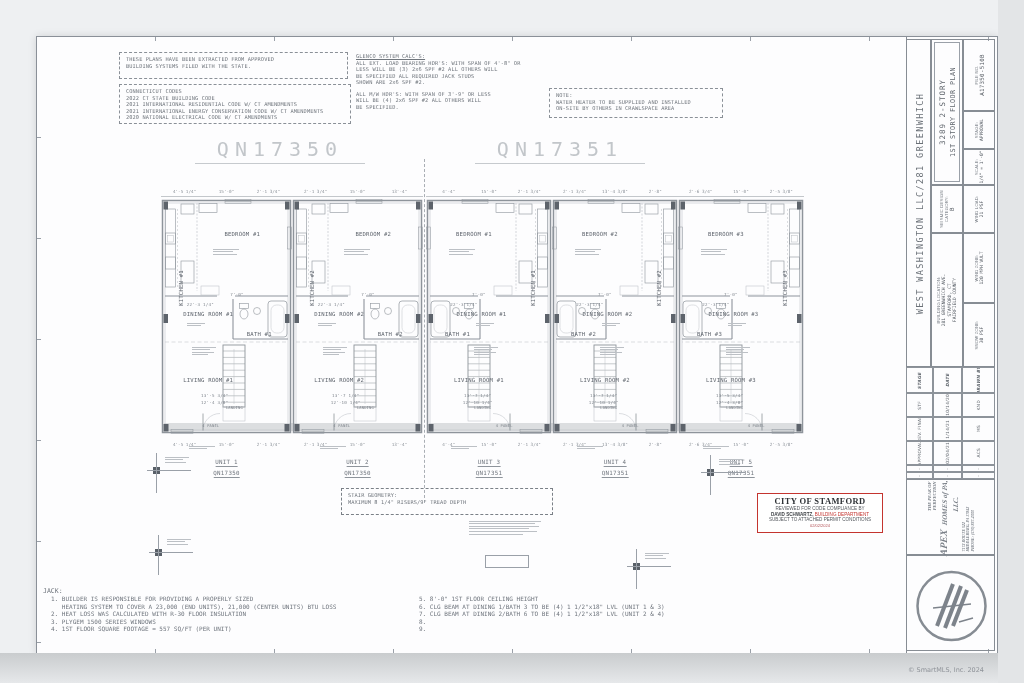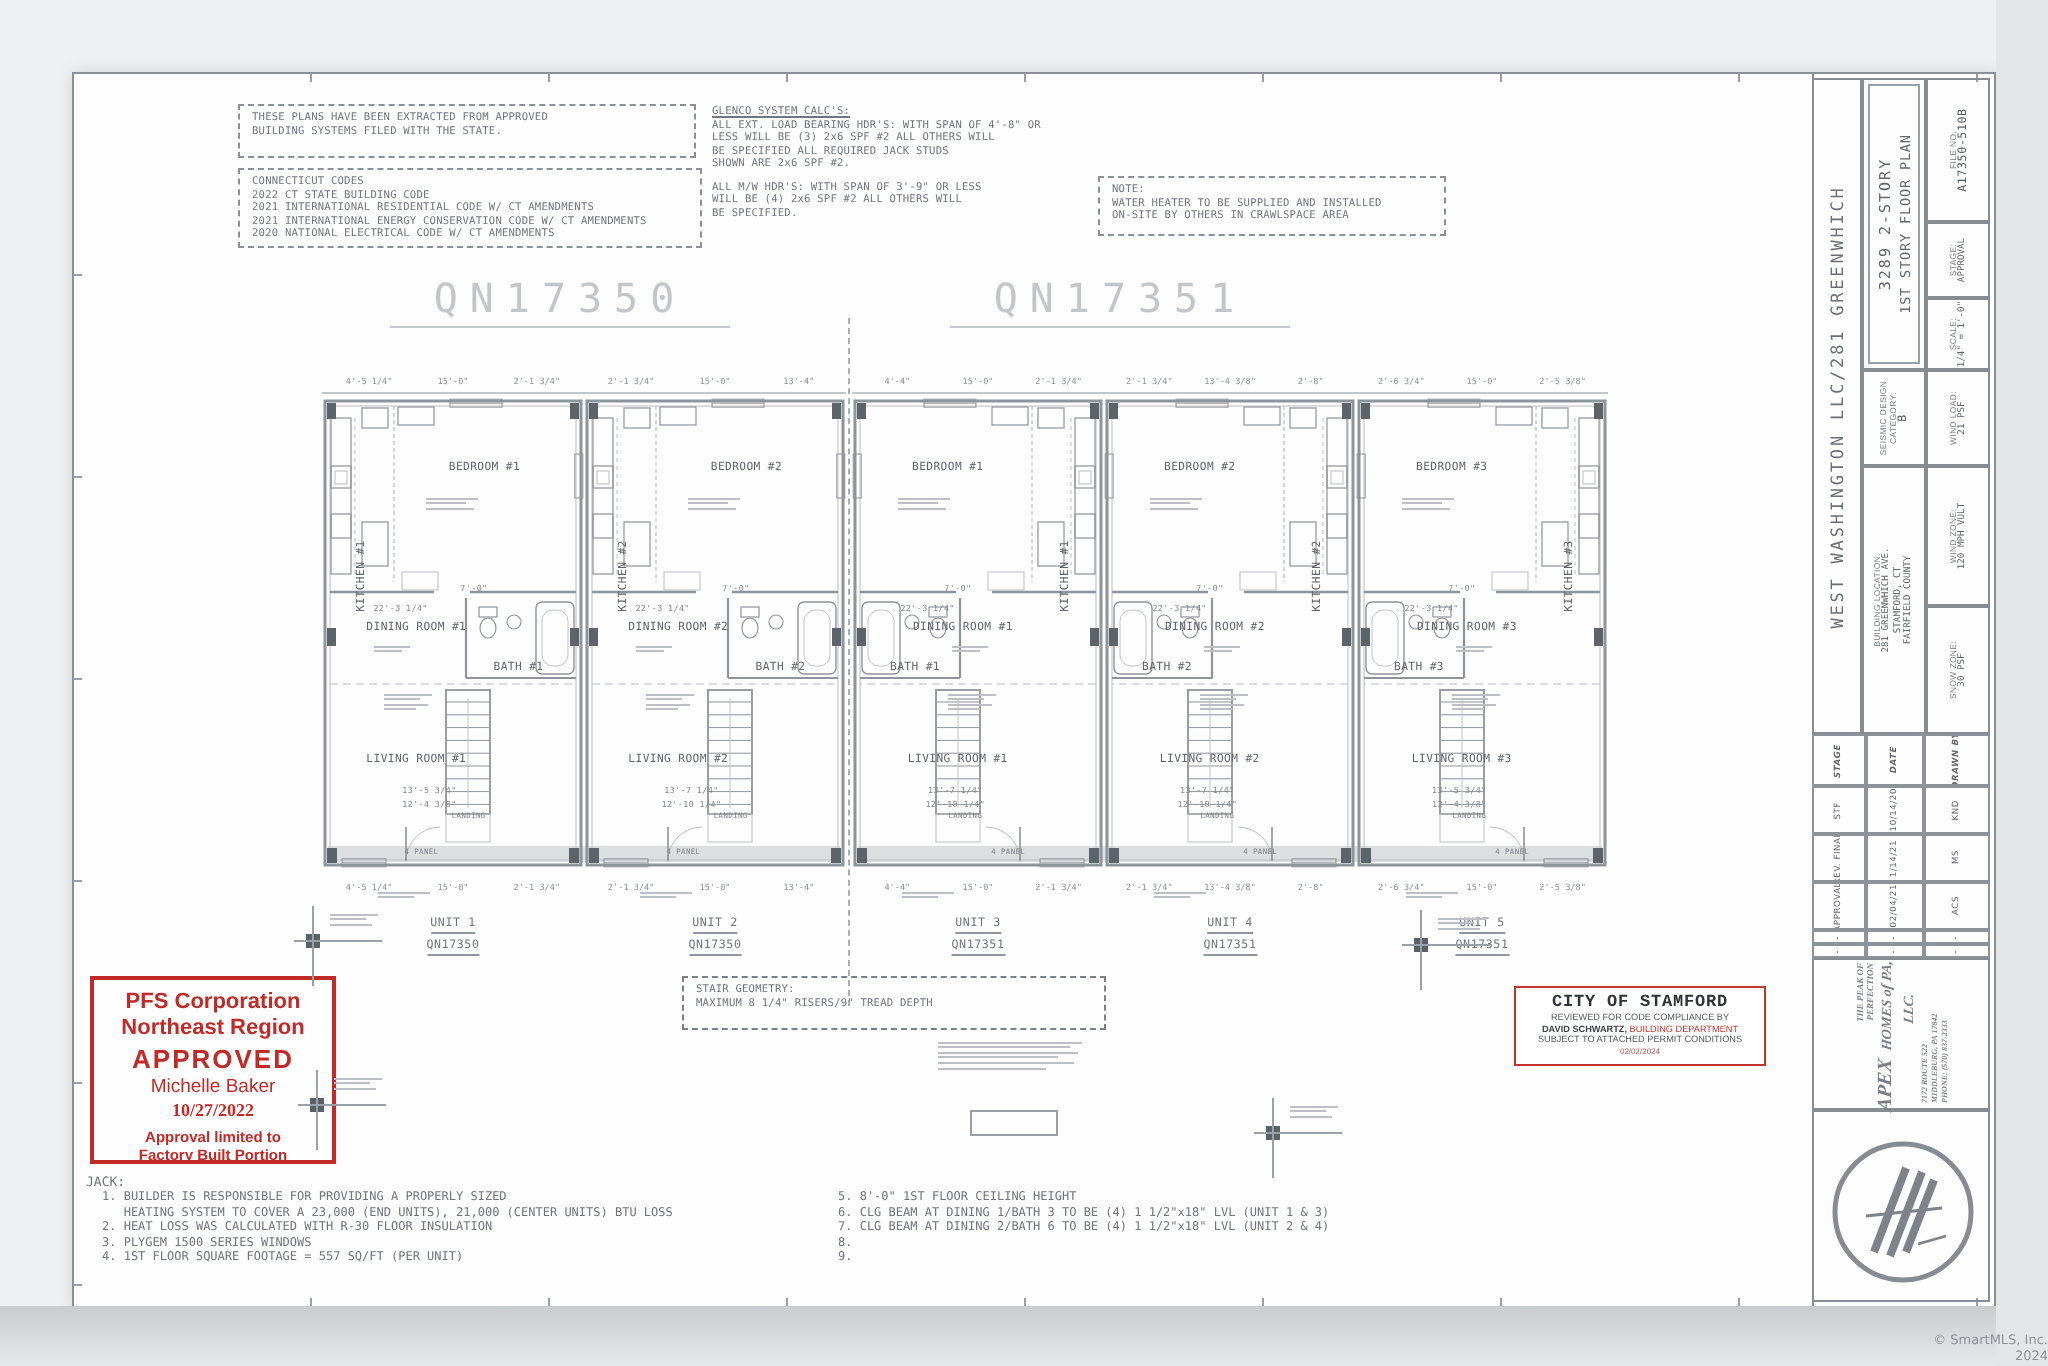--- a/index.html
+++ b/index.html
@@ -24,40 +24,40 @@
   .bld-line{position:absolute;border-top:.5px solid #c3c7cb;}
   .porch{position:absolute;background:#dcdee0;}
   .cline{position:absolute;border-left:1px dashed #a9aeb4;}
   .stamp-pfs{position:absolute;left:8px;top:451px;width:123px;height:94px;border:2px solid #c22a28;background:#fefefe;text-align:center;color:#c22a28;font-family:"Liberation Sans",sans-serif;padding-top:5px;box-sizing:border-box;}
   .stamp-pfs .l1{font-weight:bold;font-size:11px;line-height:13px;}
   .stamp-pfs .l3{font-weight:bold;font-size:13px;letter-spacing:1px;line-height:17px;}
   .stamp-pfs .l4{font-size:9.5px;line-height:12px;}
   .stamp-pfs .l5{font-family:"Liberation Serif",serif;font-weight:bold;font-size:9px;line-height:11px;}
   .stamp-pfs .l6{font-weight:bold;font-size:7.5px;line-height:9px;}
   .stamp-city{position:absolute;left:720px;top:456px;width:126px;height:40px;border:1.5px solid #c4342f;background:#fff;text-align:center;font-family:"Liberation Sans",sans-serif;padding-top:2px;box-sizing:border-box;}
-  .stamp-city .t{font-family:Liberation Mono, monospace;font-weight:bold;font-size:8.5px;color:#2e3236;letter-spacing:.4px;line-height:10px;}
+  .stamp-city .t{font-family:Liberation Serif, serif;font-weight:bold;font-size:8.5px;color:#2e3236;letter-spacing:.4px;line-height:10px;}
   .stamp-city .s{font-size:4.6px;color:#55595e;line-height:5.6px;}
   .stamp-city .nm{font-weight:bold;color:#3f4347;}
   .stamp-city .dp{color:#c4342f;}
   .stamp-city .dt{font-size:4px;color:#b25055;line-height:5px;}
   .stairbox{position:absolute;left:304px;top:451px;width:212px;height:27px;border:1.2px dashed #7a8087;box-sizing:border-box;padding:3px 6px;}
   .notes-title{position:absolute;left:6px;top:550px;font:6.5px "DejaVu Sans Mono",monospace;color:#6f757d;}
   .note-col{position:absolute;font:6px "DejaVu Sans Mono",monospace;line-height:7.6px;color:#6f757d;white-space:pre;}
   .cell{position:absolute;border:.5px solid #878d94;box-sizing:border-box;}
   .rw{position:absolute;}
   .ri{position:absolute;transform:rotate(-90deg);display:flex;flex-direction:column;align-items:center;justify-content:center;text-align:center;}
   .vtx{writing-mode:vertical-rl;transform:rotate(180deg);font:4.3px "DejaVu Sans",sans-serif;color:#62686f;letter-spacing:.3px;white-space:nowrap;}
   .cl-label{font:4.2px "Liberation Sans",sans-serif;color:#767c83;letter-spacing:.2px;}
   .cl-value{font:5.8px "DejaVu Sans Mono",monospace;color:#555b62;letter-spacing:.3px;}
   .cl-small{font:4.6px "DejaVu Sans Mono",monospace;color:#5d636a;line-height:5.6px;}
   .conn{position:absolute;width:48px;height:42px;}
   .conn .sq{position:absolute;width:7px;height:7px;background:#596068;}
   .conn .lnh{position:absolute;height:1px;background:#9aa0a8;}
   .conn .lnv{position:absolute;width:1px;background:#9aa0a8;}
-  #credit{position:absolute;left:950px;top:666px;font:6.5px "DejaVu Sans",sans-serif;color:#8f9399;text-align:right;}
+  #credit{position:absolute;left:908px;top:666px;font:6.5px "DejaVu Sans",sans-serif;color:#8f9399;}
   #bg-bottom{position:absolute;left:0;top:653px;width:1024px;height:30px;background:linear-gradient(180deg,#c9ccce,#e6e8ea);}
   #bg-right{position:absolute;left:998px;top:0;width:26px;height:683px;background:#e3e5e7;}
   .apex-tag{font:italic 4.5px "Liberation Serif",serif;color:#7d838b;line-height:5.2px;font-weight:bold;}
   .apex-name{font:italic 10px "Liberation Serif",serif;font-weight:bold;color:#787e86;transform:skewX(-8deg);line-height:11px;}
   .apex-addr{font:italic 4px "Liberation Serif",serif;font-weight:bold;color:#7d838b;line-height:4.8px;}
 </style>
 </head>
 <body>
 
 <div id="sheet">
@@ -107,29 +107,20 @@
   <div class="plan-title" style="left:158px;top:100px;width:170px;text-align:center;">QN17350</div>
   <div class="plan-title" style="left:438px;top:100px;width:170px;text-align:center;">QN17351</div>
 
   <div class="cline" style="left:387px;top:122px;height:344px;"></div>
 
   <div class="stairbox">
     <div class="tiny">STAIR GEOMETRY:</div>
     <div class="tiny">MAXIMUM 8 1/4" RISERS/9" TREAD DEPTH</div>
   </div>
 
-  <div class="stamp-pfs">
-    <div class="l1">PFS Corporation</div>
-    <div class="l1">Northeast Region</div>
-    <div class="l3">APPROVED</div>
-    <div class="l4">Michelle Baker</div>
-    <div class="l5">10/27/2022</div>
-    <div class="l6" style="margin-top:3px;">Approval limited to</div>
-    <div class="l6">Factory Built Portion</div>
-  </div>
 
   <div class="stamp-city">
     <div class="t">CITY OF STAMFORD</div>
     <div class="s">REVIEWED FOR CODE COMPLIANCE BY</div>
     <div class="s"><span class="nm">DAVID SCHWARTZ,</span><span class="dp"> BUILDING DEPARTMENT</span></div>
     <div class="s">SUBJECT TO ATTACHED PERMIT CONDITIONS</div>
     <div class="dt">02/02/2024</div>
   </div>
 
   <div class="notes-title">JACK:</div>

